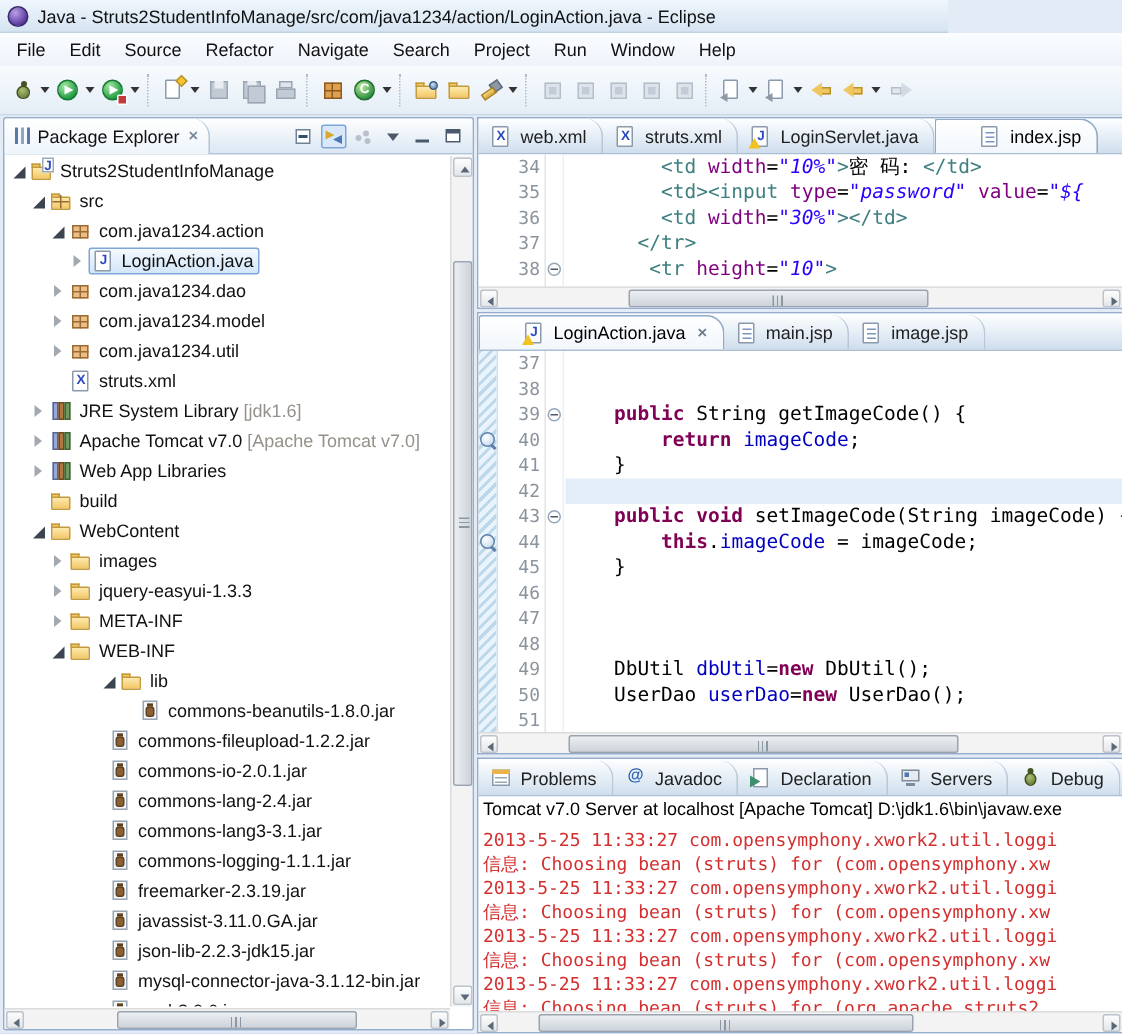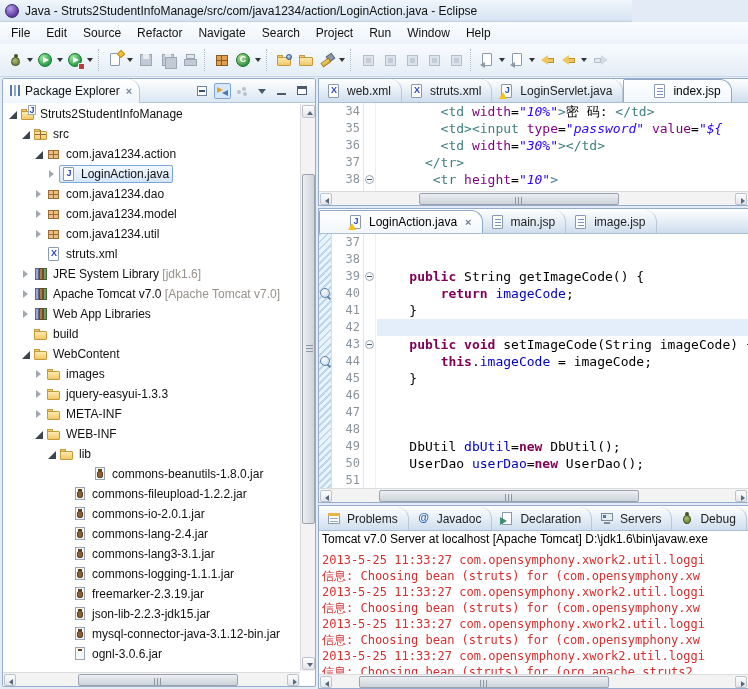--- a/index.html
+++ b/index.html
@@ -596,21 +596,21 @@
         <div class="trow" style="padding-left: 30px;">
           <span class="tw">
             <i class="op"></i>
           </span>
           <span class="ic">
             <i class="ft"></i>
             <i class="fb"></i>
           </span>
           <span class="tlabel">WEB-INF</span>
         </div>
-        <div class="trow" style="padding-left: 43px;">
+        <div class="trow" style="padding-left: 64px;">
           <span class="tw">
             <i class="op"></i>
           </span>
           <span class="ic">
             <i class="ft"></i>
             <i class="fb"></i>
           </span>
           <span class="tlabel">lib</span>
         </div>
         <div class="trow" style="padding-left: 76px;">
@@ -668,20 +668,29 @@
           <span class="tlabel">commons-logging-1.1.1.jar</span>
         </div>
         <div class="trow" style="padding-left: 56px;">
           <span class="tw"></span>
           <span class="ic">
             <i class="jarp"></i>
             <i class="jart"></i>
             <i class="jarb"></i>
           </span>
           <span class="tlabel">freemarker-2.3.19.jar</span>
+        </div>
+        <div class="trow" style="padding-left: 56px;">
+          <span class="tw"></span>
+          <span class="ic">
+            <i class="jarp"></i>
+            <i class="jart"></i>
+            <i class="jarb"></i>
+          </span>
+          <span class="tlabel">javassist-3.11.0.GA.jar</span>
         </div>
         <div class="trow" style="padding-left: 56px;">
           <span class="tw"></span>
           <span class="ic">
             <i class="jarp"></i>
             <i class="jart"></i>
             <i class="jarb"></i>
           </span>
           <span class="tlabel">json-lib-2.2.3-jdk15.jar</span>
         </div>

